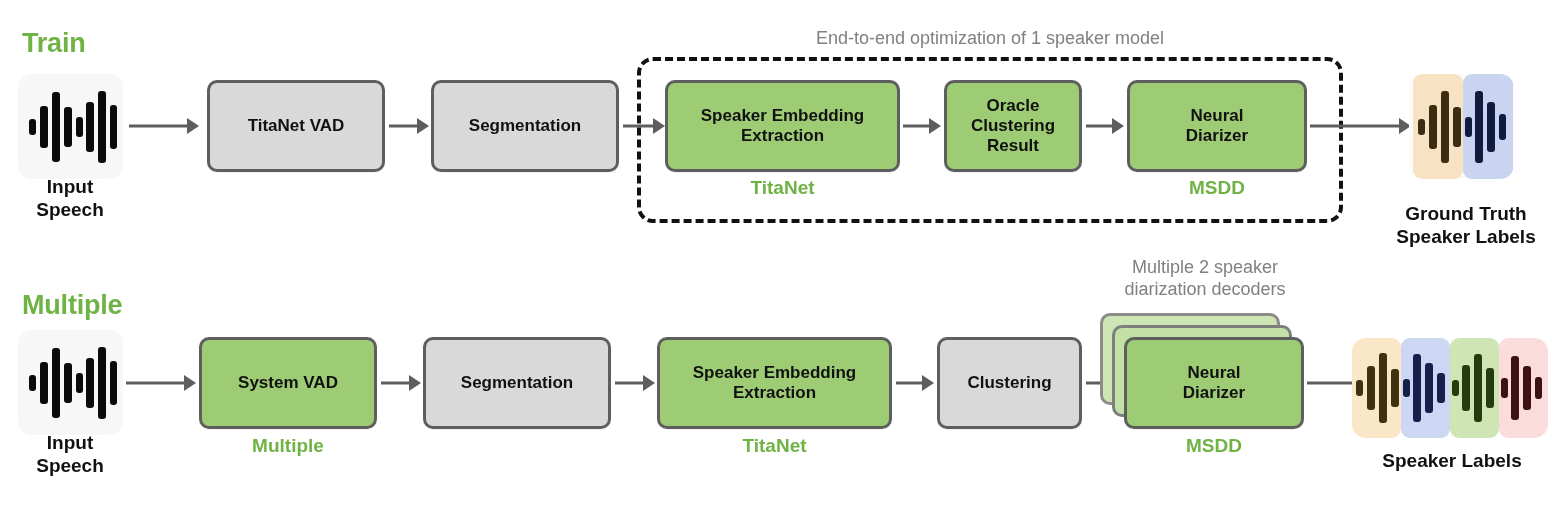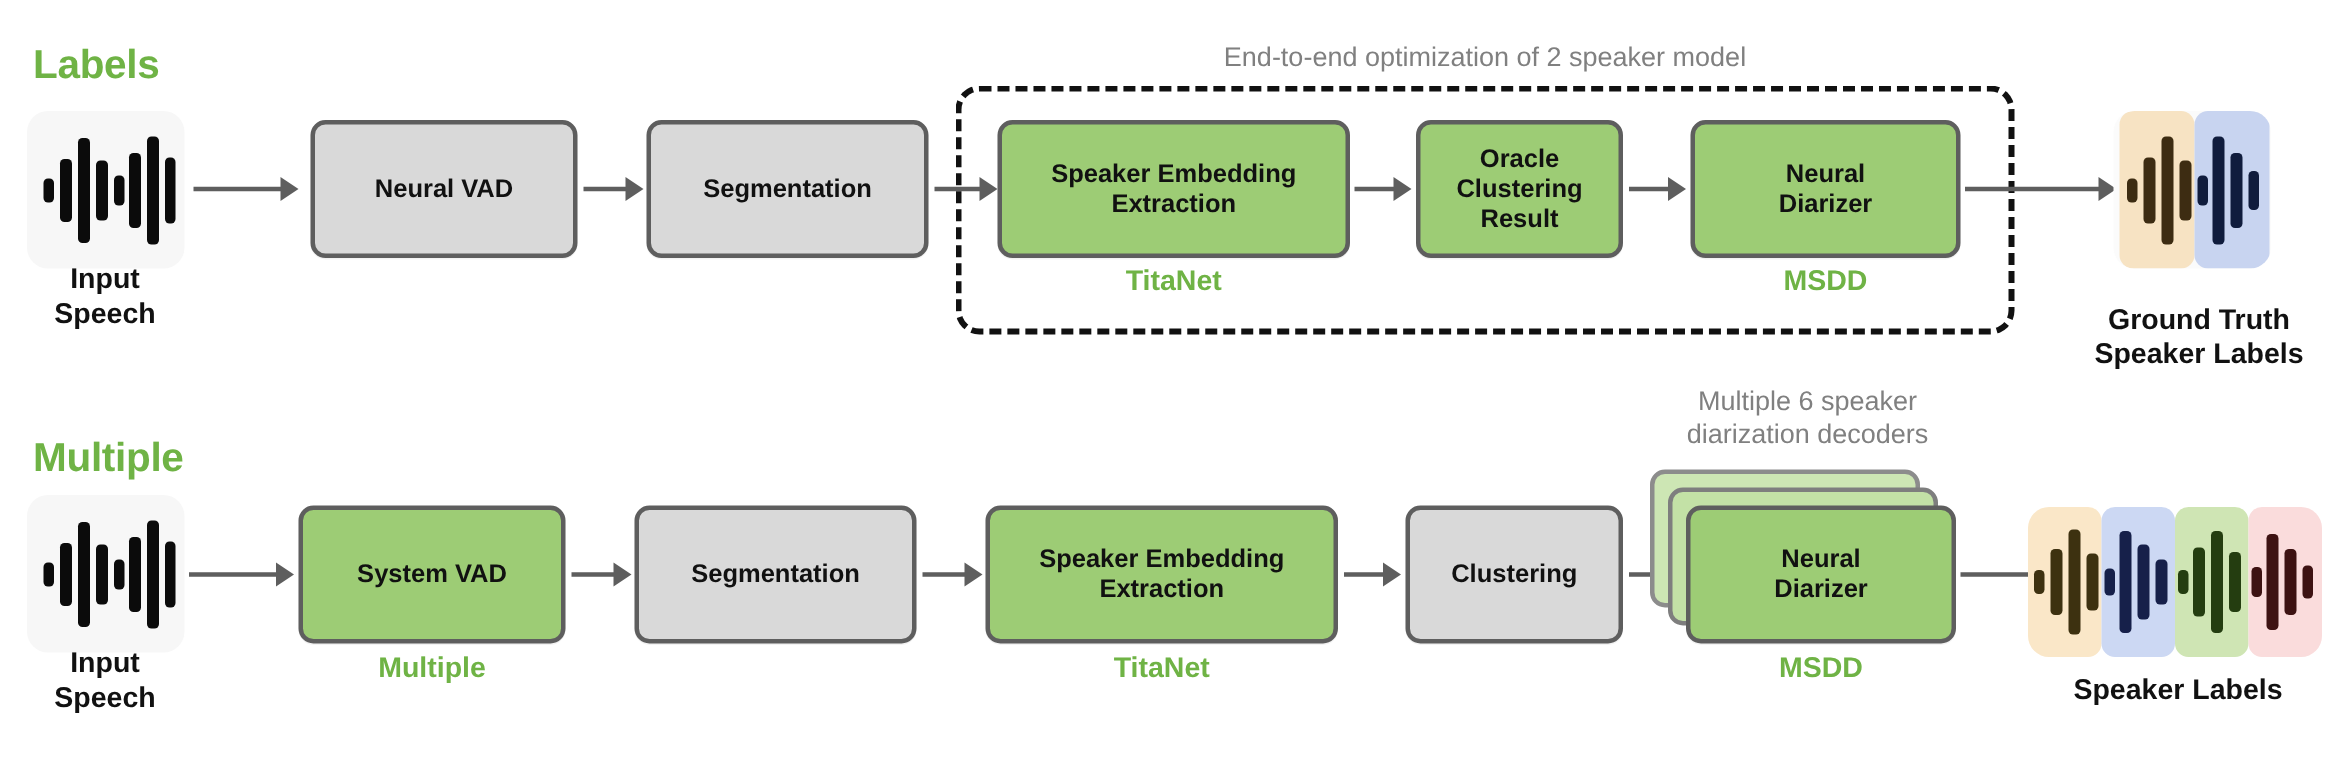--- a/index.html
+++ b/index.html
@@ -136,21 +136,21 @@
     border-radius: 3px;
     top: 50%;
     transform: translateY(-50%);
   }
 </style>
 </head>
 <body>
 
 <div id="canvas">
 
-  <div class="abs section-label" style="left:22px; top:30px;">Labels</div>
+  <div class="abs section-label" style="left:22px; top:30px;">Train</div>
 
   <div class="wave-panel" style="left:18px; top:74px; width:105px; height:105px;">
     <div class="wave-seg" style="left:0; width:105px; background:transparent;">
       <span class="bar" style="left:11px; width:7px; height:16px;  background:#0b0b0b;"></span>
       <span class="bar" style="left:22px; width:8px; height:42px;  background:#0b0b0b;"></span>
       <span class="bar" style="left:34px; width:8px; height:70px;  background:#0b0b0b;"></span>
       <span class="bar" style="left:46px; width:8px; height:40px;  background:#0b0b0b;"></span>
       <span class="bar" style="left:58px; width:7px; height:20px;  background:#0b0b0b;"></span>
       <span class="bar" style="left:68px; width:8px; height:50px;  background:#0b0b0b;"></span>
       <span class="bar" style="left:80px; width:8px; height:72px;  background:#0b0b0b;"></span>
@@ -159,40 +159,40 @@
   </div>
   <div class="abs io-caption" style="left:0px; top:176px; width:140px;">Input
 Speech</div>
 
   <div class="arrow" style="left:129px; top:118px; width:70px; height:16px;">
     <span class="shaft"></span>
       <span class="head"></span>
   </div>
 
   <div class="abs pbox grey" style="left:207px; top:80px; width:178px; height:92px;">
-    <span class="pbox-text">Neural VAD</span>
+    <span class="pbox-text">TitaNet VAD</span>
   </div>
 
   <div class="arrow" style="left:389px; top:118px; width:40px; height:16px;">
     <span class="shaft"></span>
       <span class="head"></span>
   </div>
 
   <div class="abs pbox grey" style="left:431px; top:80px; width:188px; height:92px;">
     <span class="pbox-text">Segmentation</span>
   </div>
 
   <div class="arrow" style="left:623px; top:118px; width:42px; height:16px;">
     <span class="shaft"></span>
       <span class="head"></span>
   </div>
 
   <div class="abs dashed-box" style="left:637px; top:57px; width:706px; height:166px;"></div>
 
-  <div class="abs annot" style="left:637px; top:28px; width:706px;">End-to-end optimization of 2 speaker model</div>
+  <div class="abs annot" style="left:637px; top:28px; width:706px;">End-to-end optimization of 1 speaker model</div>
 
   <div class="abs pbox green" style="left:665px; top:80px; width:235px; height:92px;">
     <span class="pbox-text" style="white-space:pre-line;">Speaker Embedding
 Extraction</span>
   </div>
   <div class="abs model-name" style="left:665px; top:178px; width:235px;">TitaNet</div>
 
   <div class="arrow" style="left:903px; top:118px; width:38px; height:16px;">
     <span class="shaft"></span>
       <span class="head"></span>
@@ -300,21 +300,21 @@
 
   <div class="abs ghost" style="left:1100px; top:313px; width:180px; height:92px;"></div>
   <div class="abs ghost g2" style="left:1112px; top:325px; width:180px; height:92px;"></div>
 
   <div class="abs pbox green" style="left:1124px; top:337px; width:180px; height:92px;">
     <span class="pbox-text" style="white-space:pre-line;">Neural
 Diarizer</span>
   </div>
   <div class="abs model-name" style="left:1124px; top:436px; width:180px;">MSDD</div>
 
-  <div class="abs annot" style="left:1060px; top:257px; width:290px;">Multiple 6 speaker
+  <div class="abs annot" style="left:1060px; top:257px; width:290px;">Multiple 2 speaker
 diarization decoders</div>
 
   <div class="arrow" style="left:1307px; top:375px; width:62px; height:16px;">
     <span class="shaft"></span>
       <span class="head"></span>
   </div>
 
   <div class="wave-panel" style="left:1352px; top:338px; width:196px; height:100px; background:transparent;">
     <div class="wave-seg" style="left:0px; width:49px; background:#fae7c8;">
       <span class="bar" style="left:4px;  width:7px; height:16px; background:#3d3110;"></span>

